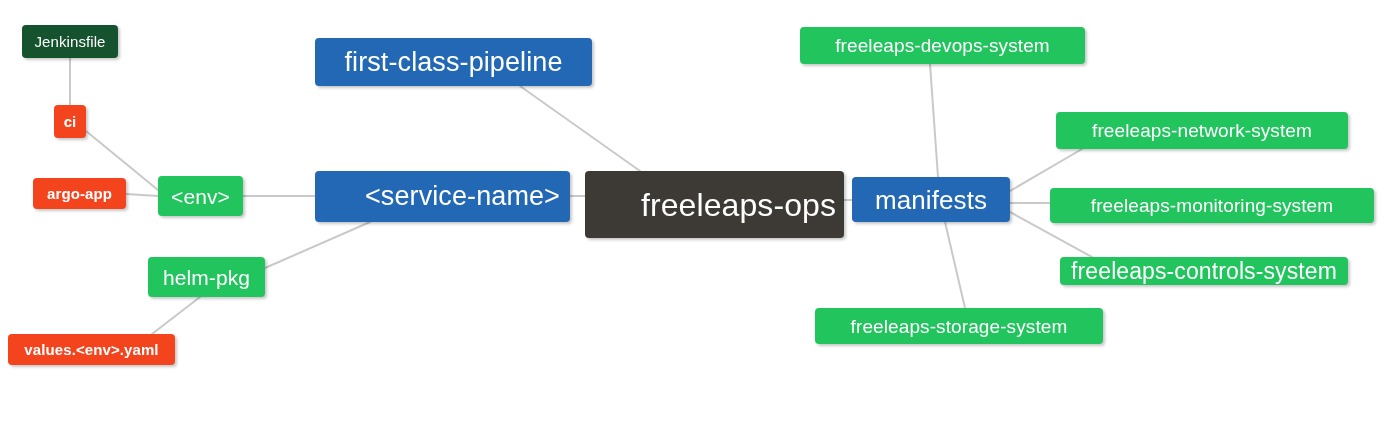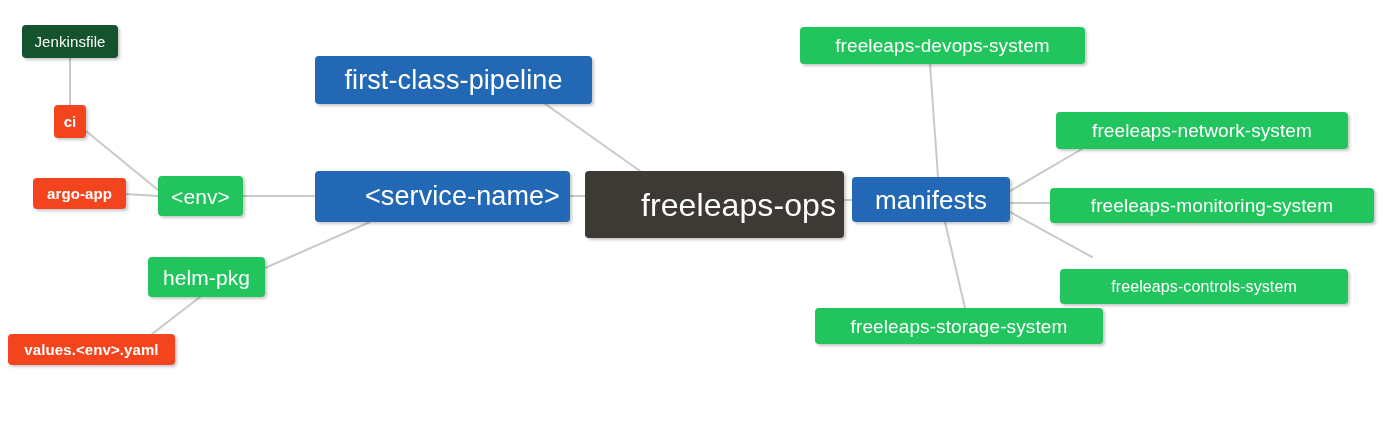--- a/index.html
+++ b/index.html
@@ -78,41 +78,41 @@
       </div>
       <div class="node n-green" style="left: 158px; top: 176px; width: 85px; height: 40px; font-size: 21px;">
         <span>&lt;env&gt;</span>
       </div>
       <div class="node n-green" style="left: 148px; top: 257px; width: 117px; height: 40px; font-size: 21px;">
         <span>helm-pkg</span>
       </div>
       <div class="node n-red" style="left: 8px; top: 334px; width: 167px; height: 31px; font-size: 15px;">
         <span>values.&lt;env&gt;.yaml</span>
       </div>
-      <div class="node n-blue" style="left: 315px; top: 38px; width: 277px; height: 48px; font-size: 27px; margin-top: 18px;">
+      <div class="node n-blue" style="left: 315px; top: 38px; width: 277px; height: 48px; font-size: 27px;">
         <span>first-class-pipeline</span>
       </div>
       <div class="node n-blue" style="left: 315px; top: 171px; width: 255px; height: 51px; font-size: 27px; padding-left: 40px;">
         <span>&lt;service-name&gt;</span>
       </div>
       <div class="node n-root" style="left: 585px; top: 171px; width: 259px; height: 67px; font-size: 32px;">
         <span>freeleaps-ops</span>
       </div>
       <div class="node n-blue" style="left: 852px; top: 177px; width: 158px; height: 45px; font-size: 26px;">
         <span>manifests</span>
       </div>
       <div class="node n-green" style="left: 800px; top: 27px; width: 285px; height: 37px; font-size: 19px;">
         <span>freeleaps-devops-system</span>
       </div>
       <div class="node n-green" style="left: 1056px; top: 112px; width: 292px; height: 37px; font-size: 19px; align-items: center;">
         <span>freeleaps-network-system</span>
       </div>
       <div class="node n-green" style="left: 1050px; top: 188px; width: 324px; height: 35px; font-size: 19px;">
         <span>freeleaps-monitoring-system</span>
       </div>
-      <div class="node n-green" style="left: 1060px; top: 257px; width: 288px; height: 35px; font-size: 16px; margin-top: 12px;">
+      <div class="node n-green" style="left: 1060px; top: 257px; width: 288px; height: 28px; font-size: 23px;">
         <span>freeleaps-controls-system</span>
       </div>
       <div class="node n-green" style="left: 815px; top: 308px; width: 288px; height: 36px; font-size: 19px;">
         <span>freeleaps-storage-system</span>
       </div>
     </div>
 </div>
 
 </body></html>

